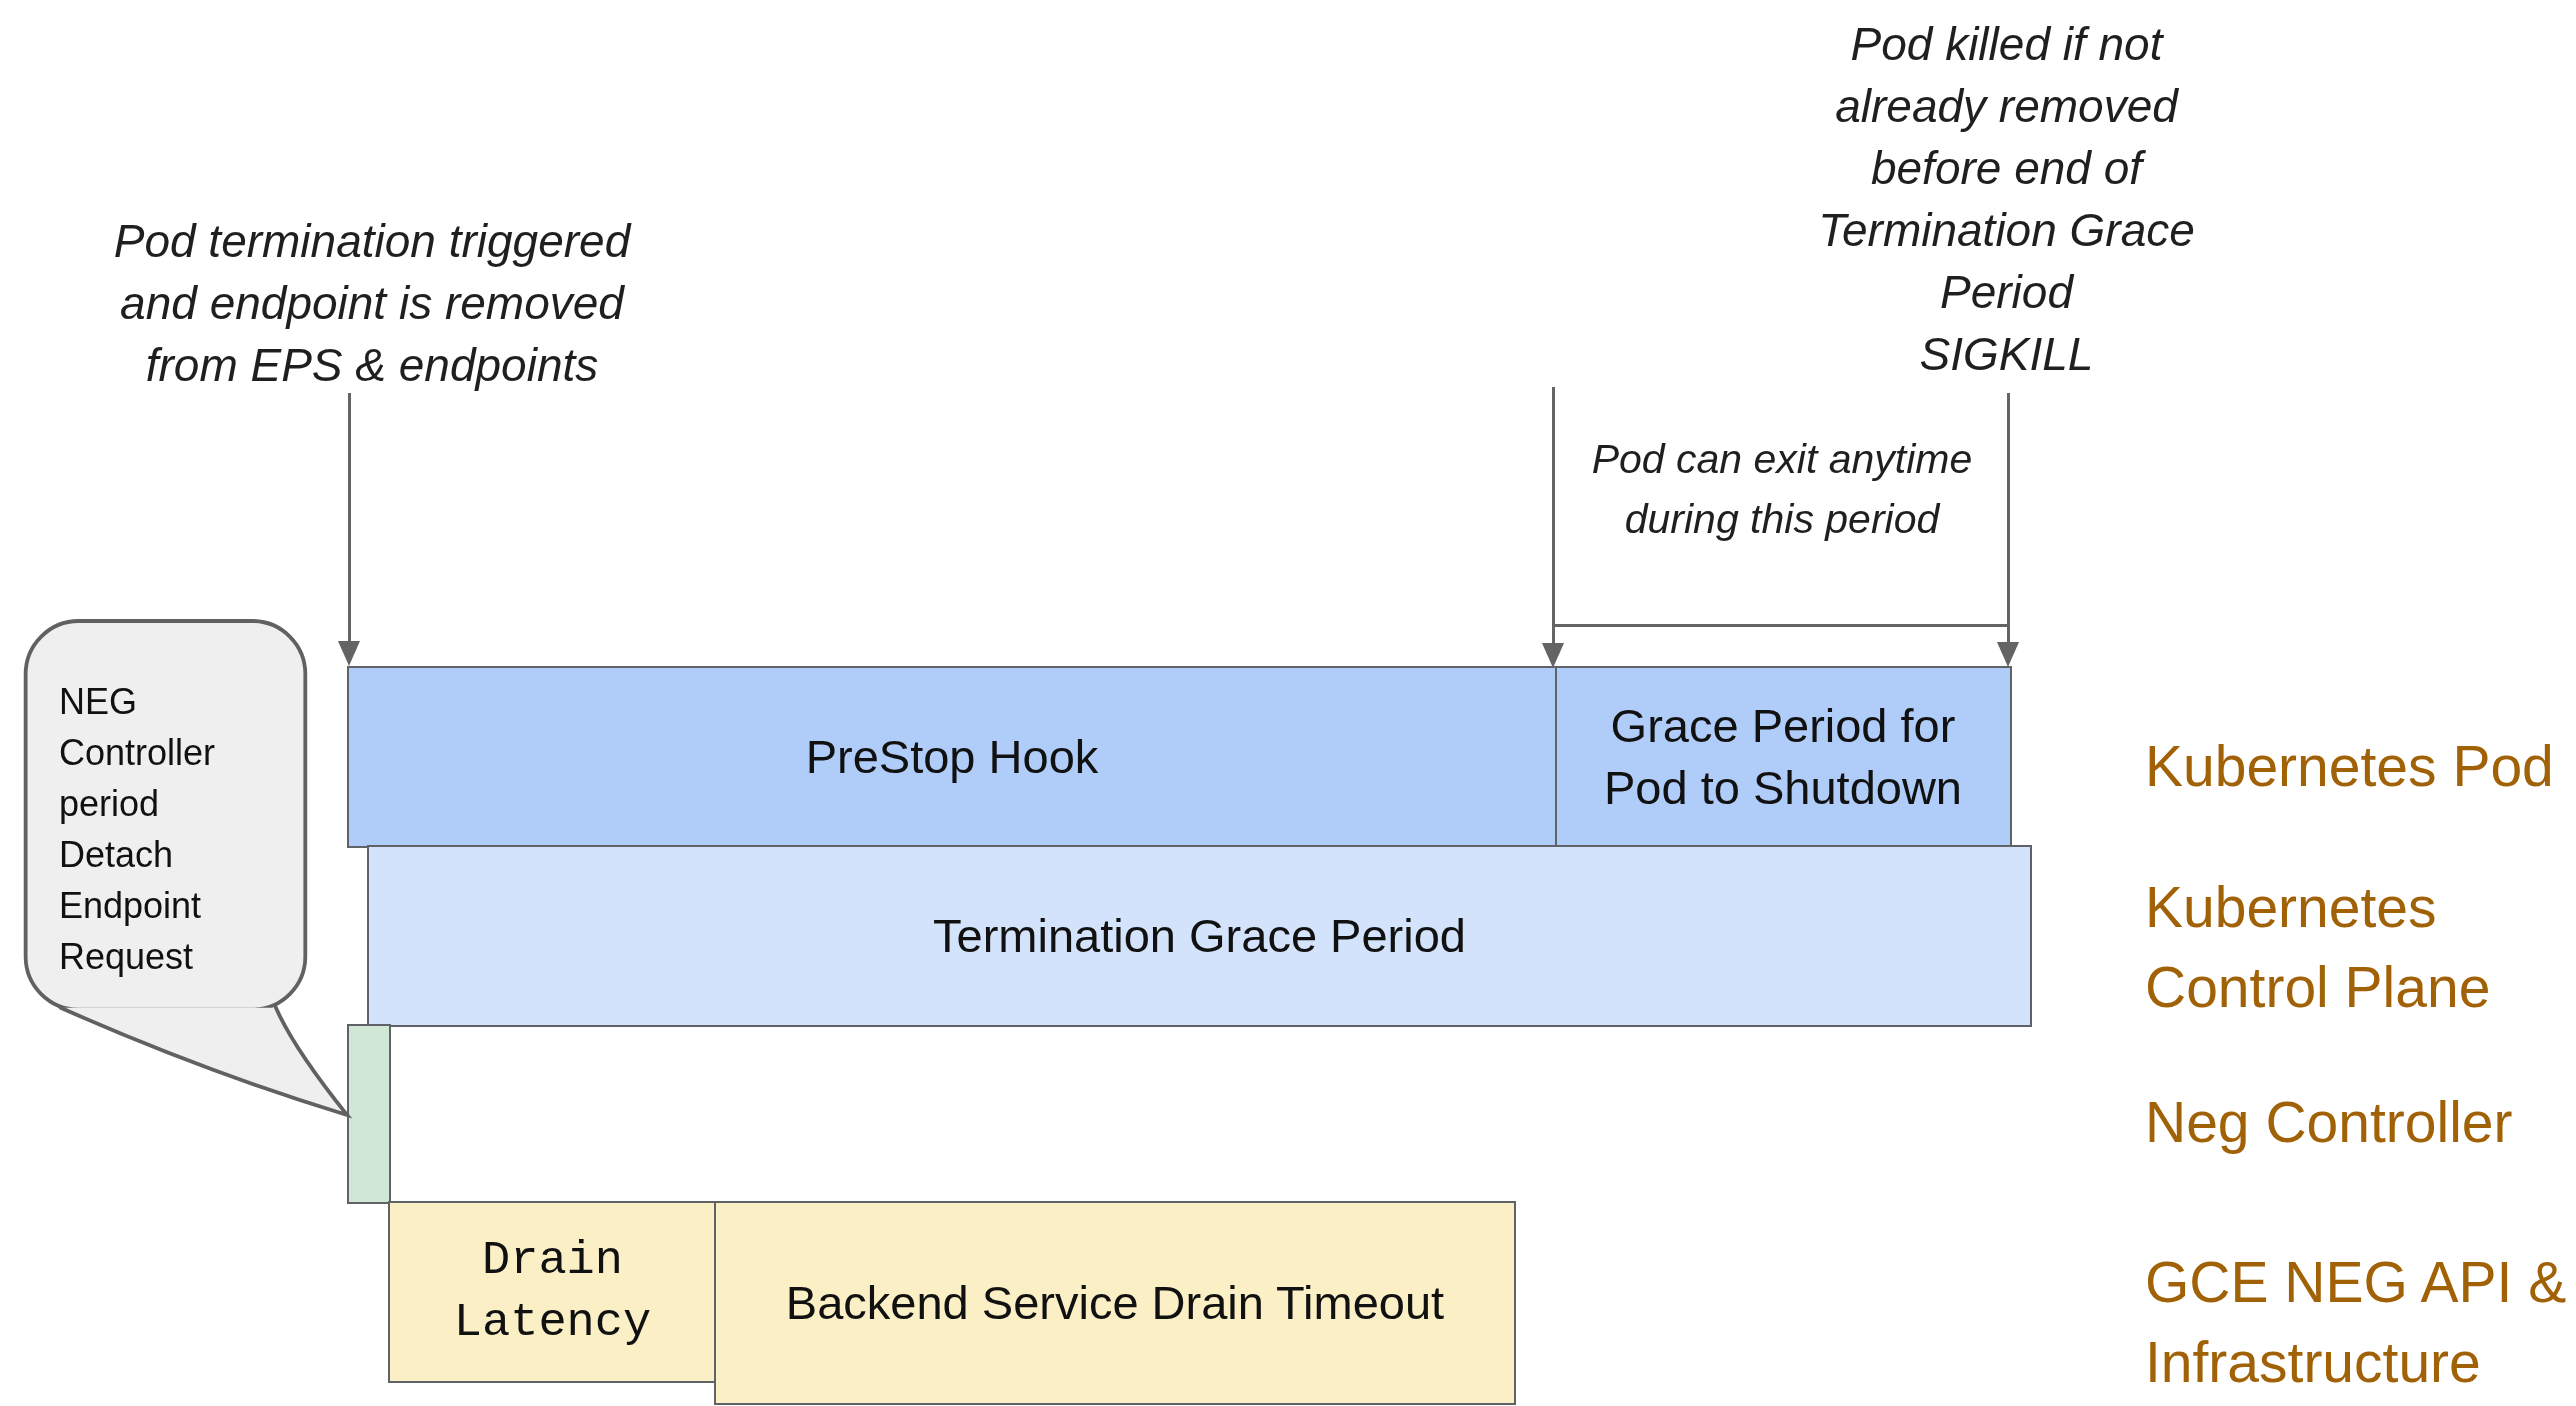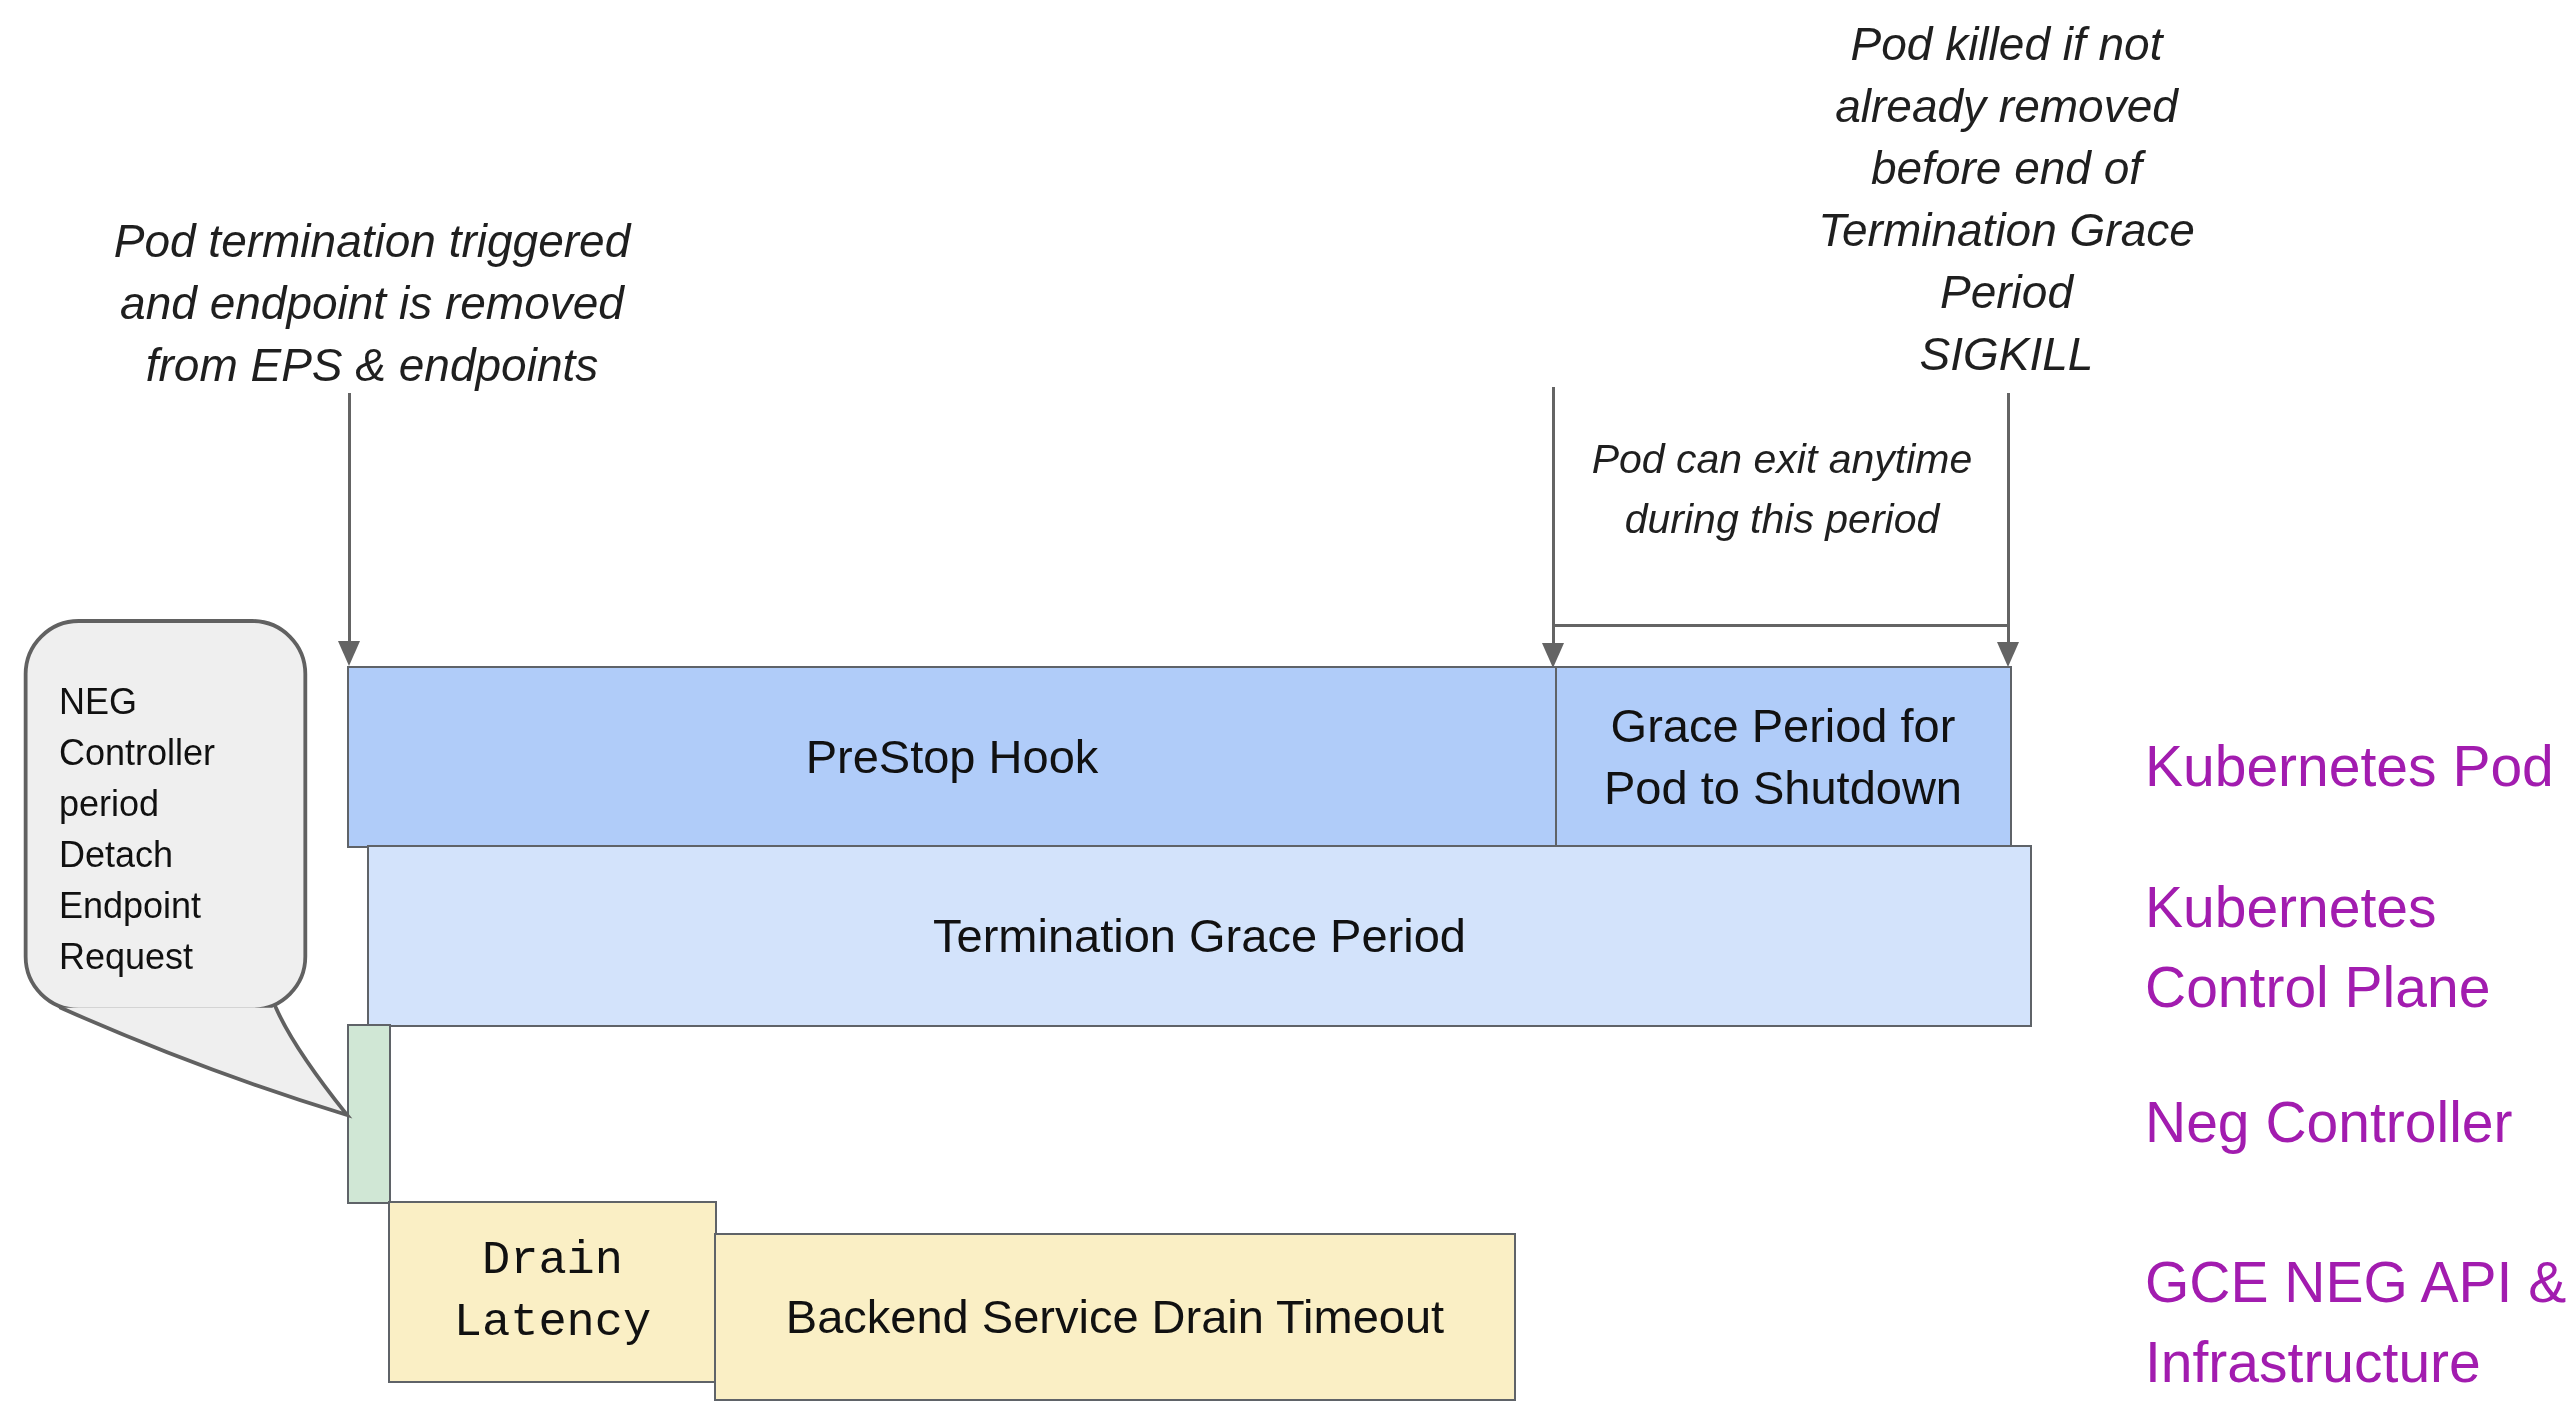--- a/index.html
+++ b/index.html
@@ -44,21 +44,21 @@
     font-size: 47px;
     line-height: 62px;
     color: #111111;
   }
   .bar-blue   { background: #b0ccf9; }
   .bar-lblue  { background: #d3e3fb; }
   .bar-green  { background: #d0e7d5; }
   .bar-yellow { background: #faefc5; }
 
   
-  .lane-label { position: absolute; left: 2145px; font-size: 57px; line-height: 80px; color: #a21caf; }
+  .lane-label { position: absolute; left: 2145px; font-size: 57px; line-height: 80px; color: #a16207; }
 
   
   .bubble-svg { position: absolute; left: 0; top: 0; width: 2576px; height: 1406px; }
   .bubble-text { position: absolute; left: 59px; top: 676px; font-size: 36px; line-height: 51px; color: #111111; }
 </style>
 </head>
 <body>
 
 <div class="canvas">
 
@@ -101,21 +101,21 @@
     <div>Termination Grace Period</div>
   </div>
 
   <div class="bar bar-green" style="left:347px; top:1024px; width:44px; height:180px;"></div>
 
   <div class="bar bar-yellow" style="left:388px; top:1201px; width:329px; height:182px;font-family:Liberation Mono, monospace;">
     <div>Drain</div>
     <div>Latency</div>
   </div>
 
-  <div class="bar bar-yellow" style="left:714px; top:1201px; width:802px; height:168px;margin-top:32px;">
+  <div class="bar bar-yellow" style="left:714px; top:1201px; width:802px; height:204px;">
     <div>Backend Service Drain Timeout</div>
   </div>
 
   <div class="lane-label" style="top:726px;">
     <div>Kubernetes Pod</div>
   </div>
   <div class="lane-label" style="top:867px;">
     <div>Kubernetes</div>
     <div>Control Plane</div>
   </div>

